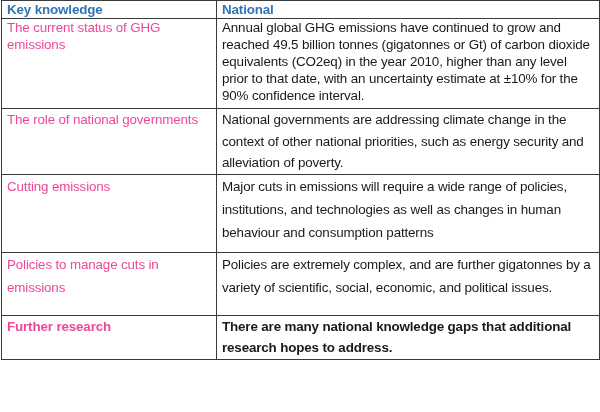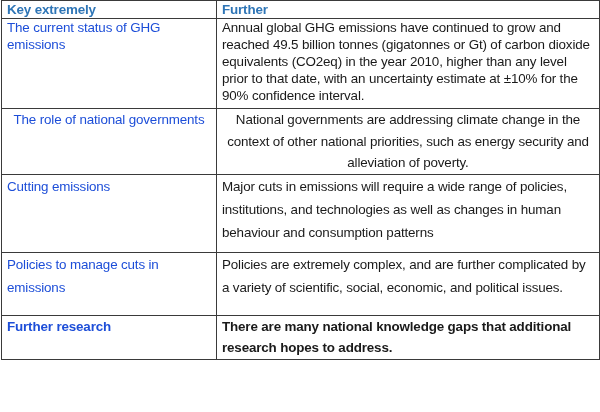--- a/index.html
+++ b/index.html
@@ -19,59 +19,59 @@
     padding: 0 5px;
     vertical-align: top;
     text-align: left;
     letter-spacing: -0.15px;
   }
   th {
     font-weight: bold;
     color: #2e75b6;
     height: 17px;
   }
-  td.key { color: #1d4ed8; }
+  td.key { color: #ec4899; }
   col.c1 { width: 215px; }
   col.c2 { width: 383px; }
   tr.r1 td { height: 89px; }
-  tr.r2 td { height: 65px; line-height: 21.5px; text-align: center; }
+  tr.r2 td { height: 65px; line-height: 21.5px; }
   tr.r3 td { height: 50px; }
   tr.r4 td { height: 77px; line-height: 23px; margin-left: 20px; }
   tr.r5 td { height: 62px; line-height: 23px; margin-left: 27px; }
   tr.r6 td { height: 43px; line-height: 21px; font-weight: bold; }
 </style>
 </head>
 <body>
 
 <table>
   <colgroup>
       <col class="c1">
       <col class="c2">
     </colgroup>
   <thead>
     <tr>
-      <th>Key extremely</th>
-      <th>Further</th>
+      <th>Key knowledge</th>
+      <th>National</th>
     </tr>
   </thead>
   <tbody>
     <tr class="r1">
       <td class="key">The current status of GHG emissions</td>
       <td>Annual global GHG emissions have continued to grow and reached 49.5 billion tonnes (gigatonnes or Gt) of carbon dioxide equivalents (CO2eq) in the year 2010, higher than any level prior to that date, with an uncertainty estimate at ±10% for the 90% confidence interval.</td>
     </tr>
     <tr class="r2">
       <td class="key">The role of national governments</td>
       <td>National governments are addressing climate change in the context of other national priorities, such as energy security and alleviation of poverty.</td>
     </tr>
     <tr class="r4">
       <td class="key">Cutting emissions</td>
       <td>Major cuts in emissions will require a wide range of policies, institutions, and technologies as well as changes in human behaviour and consumption patterns</td>
     </tr>
     <tr class="r5">
       <td class="key">Policies to manage cuts in emissions</td>
-      <td>Policies are extremely complex, and are further complicated by a variety of scientific, social, economic, and political issues.</td>
+      <td>Policies are extremely complex, and are further gigatonnes by a variety of scientific, social, economic, and political issues.</td>
     </tr>
     <tr class="r6">
       <td class="key">Further research</td>
       <td>There are many national knowledge gaps that additional research hopes to address.</td>
     </tr>
   </tbody>
 </table>
 
 </body></html>

